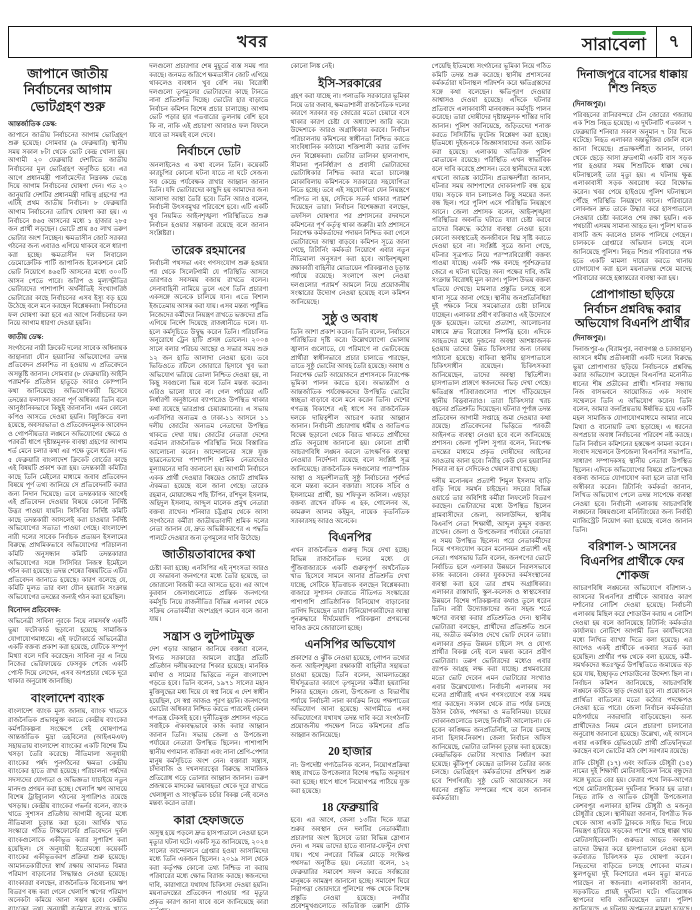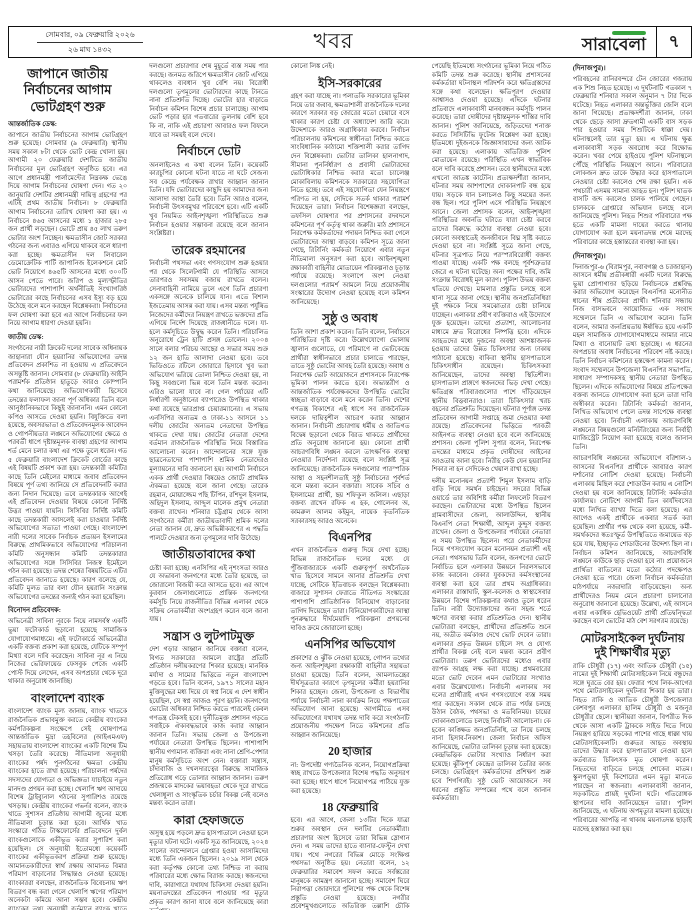--- a/index.html
+++ b/index.html
@@ -17,21 +17,21 @@
     height:30px;background:#fff;
   }
   .date-block{
     width:150px;display:flex;flex-direction:column;justify-content:center;
     align-items:center;padding:2px 6px;
   }
   .date-line1{font-size:7.5px;border-bottom:1px solid #333;padding:0 8px 1px;white-space:nowrap;}
   .date-line2{font-size:7.5px;padding-top:1px;white-space:nowrap;}
   .section-title{
     flex:1;display:flex;align-items:center;justify-content:center;
-    font-size:21px;font-weight:normal;letter-spacing:1px;
+    font-size:16px;font-weight:bold;letter-spacing:1px;
   }
   .masthead-wrap{
     width:150px;display:flex;flex-direction:column;align-items:flex-end;
     justify-content:center;padding-right:10px;position:relative;
   }
   .masthead-logo{
     width:34px;height:4px;background:#35a43c;border-radius:2px;margin-bottom:1px;
   }
   .masthead{font-size:17px;font-weight:bold;line-height:1;}
   .pageno-cell{
@@ -59,24 +59,20 @@
     text-justify:inter-word;word-break:break-word;margin:0 0 3px;
   }
   .lead-in{font-size:6.5px;line-height:1.32;margin:0 0 3px;}
 </style>
 </head>
 <body>
 
 <div class="page">
 
   <div class="header">
-    <div class="date-block">
-      <div class="date-line1">সোমবার, ০৯ ফেব্রুয়ারি ২০২৬</div>
-      <div class="date-line2">২৬ মাঘ ১৪৩২</div>
-    </div>
     <div class="section-title">খবর</div>
     <div class="masthead-wrap">
       <div class="masthead-logo" style="background: rgb(53, 164, 60);"></div>
       <div class="masthead">সারাবেলা</div>
     </div>
     <div class="pageno-cell">৭</div>
   </div>
 
   <div class="content">
     <div class="col">
@@ -117,23 +113,25 @@
         <div class="blk bodytxt">না: উপদেষ্টা গণ্যতৈনিক বলেন, নিয়োগপ্রক্রিয়া স্বচ্ছ রাখতে উপজেলার বিশেষ পদ্ধতি অনুসরণ করা হচ্ছে। ধাপে ধাপে নিয়োগপত্র পাঠিয়ে যুক্ত করা হয়েছে।</div>
         <div class="blk headline">18 ফেব্রুয়ারি</div>
         <div class="blk bodytxt">হবে। এর আগে, জেলা ১৩টির দিকে যাত্রা শুরুর অবস্থান দেন দলটির নেতাকর্মীরা। প্রচারণার অংশ হিসেবে তারা বিভিন্ন স্লোগান দেন। এ সময় তাদের হাতে ব্যানার-ফেস্টুন দেখা যায়। পথে নগরের বিভিন্ন মোড়ে সংক্ষিপ্ত পথসভা অনুষ্ঠিত হয়। নেতারা বলেন, ১২ ফেব্রুয়ারির সমাবেশ সফল করতে সর্বস্তরের মানুষকে আমন্ত্রণ জানানো হচ্ছে। সমাবেশ ঘিরে নিরাপত্তা জোরদারে পুলিশের পক্ষ থেকে বিশেষ প্রস্তুতি নেওয়া হয়েছে। নগরীর প্রবেশমুখগুলোতে অতিরিক্ত তল্লাশি চৌকি বসানো হবে বলে জানিয়েছেন সংশ্লিষ্ট কর্মকর্তারা। আয়োজক সংগঠনের নেতারা আশা করছেন, স্মরণকালের বৃহত্তম জমায়েত হবে এই সমাবেশ। এজন্য মাঠ প্রস্তুতির কাজ ইতিমধ্যে শুরু হয়ে গেছে। আশপাশের জেলা থেকেও নেতাকর্মীরা যোগ দেবেন বলে জানা গেছে।</div>
         <div class="blk headline">মূল্যস্ফীতি ফের</div>
       </div>
     <div class="col">
         <div class="blk bodytxt">পেয়েছি ইতিমধ্যে সংগঠনের ভূমিকা নিয়ে গঠিত কমিটি তদন্ত শুরু করেছে। স্থানীয় প্রশাসনের কর্মকর্তারা ঘটনাস্থল পরিদর্শন করে ক্ষতিগ্রস্তদের সঙ্গে কথা বলেছেন। ক্ষতিপূরণ দেওয়ার আশ্বাসও দেওয়া হয়েছে। এদিকে ঘটনার প্রতিবাদে এলাকাবাসী মানববন্ধন কর্মসূচি পালন করেছে। তারা দোষীদের দৃষ্টান্তমূলক শাস্তির দাবি জানান। পুলিশ জানিয়েছে, জড়িতদের শনাক্ত করতে সিসিটিভি ফুটেজ বিশ্লেষণ করা হচ্ছে। ইতিমধ্যে দুইজনকে জিজ্ঞাসাবাদের জন্য আটক করা হয়েছে। এলাকায় অতিরিক্ত পুলিশ মোতায়েন রয়েছে। পরিস্থিতি এখন স্বাভাবিক বলে দাবি করেছে প্রশাসন। তবে স্থানীয়দের মধ্যে এখনো আতঙ্ক কাটেনি। প্রত্যক্ষদর্শীরা জানান, ঘটনার সময় আশপাশের দোকানপাট বন্ধ হয়ে যায়। সড়কে যান চলাচলও কিছু সময়ের জন্য বন্ধ ছিল। পরে পুলিশ এসে পরিস্থিতি নিয়ন্ত্রণে আনে। জেলা প্রশাসক বলেন, আইনশৃঙ্খলা পরিস্থিতির অবনতি ঘটাতে যারা চেষ্টা করবে তাদের বিরুদ্ধে কঠোর ব্যবস্থা নেওয়া হবে। কোনো অবস্থাতেই জনজীবনে বিঘ্ন সৃষ্টি করতে দেওয়া হবে না। সংশ্লিষ্ট সূত্রে জানা গেছে, ঘটনার সূত্রপাত নিয়ে পরস্পরবিরোধী বক্তব্য পাওয়া যাচ্ছে। একটি পক্ষ বলছে পূর্বশত্রুতার জেরে এ ঘটনা ঘটেছে। অন্য পক্ষের দাবি, জমি সংক্রান্ত বিরোধই মূল কারণ। পুলিশ উভয় বক্তব্য খতিয়ে দেখছে। মামলার প্রস্তুতি চলছে বলে থানা সূত্রে জানা গেছে। স্থানীয় জনপ্রতিনিধিরা দুই পক্ষকে নিয়ে সমঝোতার চেষ্টা চালিয়ে যাচ্ছেন। এলাকার প্রবীণ ব্যক্তিরাও এই উদ্যোগে যুক্ত হয়েছেন। তাদের প্রত্যাশা, আলোচনার মাধ্যমে দ্রুত বিরোধের নিষ্পত্তি হবে। এদিকে আহতদের মধ্যে দুজনের অবস্থা আশঙ্কাজনক হওয়ায় তাদের উন্নত চিকিৎসার জন্য ঢাকায় পাঠানো হয়েছে। বাকিরা স্থানীয় হাসপাতালে চিকিৎসাধীন রয়েছেন। চিকিৎসকরা জানিয়েছেন, তাদের অবস্থা স্থিতিশীল। হাসপাতাল প্রাঙ্গণে স্বজনদের ভিড় দেখা গেছে। ক্ষতিগ্রস্ত পরিবারগুলোর পাশে দাঁড়িয়েছেন স্থানীয় বিত্তবানরাও। তারা চিকিৎসার খরচ বহনের প্রতিশ্রুতি দিয়েছেন। ঘটনার পূর্ণাঙ্গ তদন্ত প্রতিবেদন আগামী সপ্তাহে জমা দেওয়ার কথা রয়েছে। প্রতিবেদনের ভিত্তিতে পরবর্তী আইনগত ব্যবস্থা নেওয়া হবে বলে জানিয়েছে প্রশাসন। জেলা পুলিশ সুপার বলেন, নিরপেক্ষ তদন্তের মাধ্যমে প্রকৃত দোষীদের আইনের আওতায় আনা হবে। নিরীহ কেউ যেন হয়রানির শিকার না হন সেদিকেও খেয়াল রাখা হচ্ছে।</div>
         <div class="blk bodytxt">দলীয় মনোনয়ন প্রত্যাশী শিমুল ইসলাম বাড়ি বাড়ি গিয়ে সমর্থন চাইছেন। সদরের বিভিন্ন ওয়ার্ডে তার অবিশিষ্ট কর্মীরা লিফলেট বিতরণ করছেন। ভোটারদের মধ্যে উপস্থিত ছিলেন গ্রামবাসীদের জেলা, আলাউদ্দিন, স্থানীয় বিএনপি নেতা শিক্ষার্থী, আব্দুল কুদ্দুস বক্তব্য রাখেন। জেলা ও উপজেলার পর্যায়ের নেতারা এ সময় উপস্থিত ছিলেন। পরে নেতাকর্মীদের নিয়ে গণসংযোগ করেন মনোনয়ন প্রত্যাশী এই নেতা। পথসভায় তিনি বলেন, জনগণের ভোটে নির্বাচিত হলে এলাকার উন্নয়নে নিরলসভাবে কাজ করবেন। বেকার যুবকদের কর্মসংস্থানের ব্যবস্থা করা হবে তার প্রথম অগ্রাধিকার। এলাকার রাস্তাঘাট, স্কুল-কলেজ ও স্বাস্থ্যসেবার উন্নয়নে বিশেষ পরিকল্পনার কথাও তুলে ধরেন তিনি। নারী উদ্যোক্তাদের জন্য সহজ শর্তে ঋণের ব্যবস্থা করার প্রতিশ্রুতিও দেন। স্থানীয় ভোটাররা বলছেন, প্রার্থীদের প্রতিশ্রুতি শুনে নয়, অতীত কর্মকাণ্ড দেখে ভোট দেবেন তারা। এলাকার প্রকৃত উন্নয়ন চাইলে সৎ ও যোগ্য প্রার্থীর বিকল্প নেই বলে মন্তব্য করেন প্রবীণ ভোটাররা। তরুণ ভোটারদের মধ্যেও এবার ব্যাপক আগ্রহ লক্ষ করা যাচ্ছে। প্রথমবারের মতো ভোট দেবেন এমন ভোটারের সংখ্যাও এবার উল্লেখযোগ্য। নির্বাচনী এলাকায় সব দলের প্রার্থীরাই এখন গণসংযোগে ব্যস্ত সময় পার করছেন। সকাল থেকে রাত পর্যন্ত চলছে উঠান বৈঠক, পথসভা ও মতবিনিময়। চায়ের দোকানগুলোতে চলছে নির্বাচনী আলোচনা। কে হবেন কাঙ্ক্ষিত জনপ্রতিনিধি, তা নিয়ে চলছে নানা হিসাব-নিকাশ। জেলা নির্বাচন অফিস জানিয়েছে, ভোটার তালিকা চূড়ান্ত করা হয়েছে। কেন্দ্রভিত্তিক ভোটার সংখ্যাও নির্ধারণ করা হয়েছে। ঝুঁকিপূর্ণ কেন্দ্রের তালিকা তৈরির কাজ চলছে। ভোটগ্রহণ কর্মকর্তাদের প্রশিক্ষণ শুরু হবে শিগগিরই। সুষ্ঠু ভোট আয়োজনে সব ধরনের প্রস্তুতি সম্পন্নের পথে বলে জানান কর্মকর্তারা।</div>
       </div>
     <div class="col">
+        <div class="blk headline">দিনাজপুরে বাসের ধাক্কায় শিশু নিহত</div>
         <div class="blk byline">(দিনাজপুর)।</div>
         <div class="blk bodytxt">পরিবহনের রানিরবন্দরে টেন জোরের গজরায় এক শিশু নিহত হয়েছে। এ দুর্ঘটনাটি গতকাল ৭ ফেব্রুয়ারি শনিবার সকাল অনুমান ৭ টার দিকে ঘটেছে। নিহত এলাকার অন্তর্ভুক্তির জেলি বলে জানা গিয়েছে। প্রত্যক্ষদর্শীরা জানান, ঢাকা থেকে ছেড়ে আসা দ্রুতগামী একটি বাস সড়ক পার হওয়ার সময় শিশুটিকে ধাক্কা দেয়। ঘটনাস্থলেই তার মৃত্যু হয়। এ ঘটনায় ক্ষুব্ধ এলাকাবাসী সড়ক অবরোধ করে বিক্ষোভ করেন। খবর পেয়ে হাইওয়ে পুলিশ ঘটনাস্থলে পৌঁছে পরিস্থিতি নিয়ন্ত্রণে আনে। পরিবারের লোকজন দ্রুত তাকে উদ্ধার করে হাসপাতালে নেওয়ার চেষ্টা করলেও শেষ রক্ষা হয়নি। এক পথচারী এসময় সামান্য আহত হন। পুলিশ ঘাতক বাসটি জব্দ করলেও চালক পালিয়ে গেছেন। চালককে গ্রেপ্তারে অভিযান চলছে বলে জানিয়েছে পুলিশ। নিহত শিশুর পরিবারের পক্ষ হতে একটি মামলা দায়ের করতে থানায় যোগাযোগ করা হলে ময়নাতদন্ত শেষে মরদেহ পরিবারের কাছে হস্তান্তরের ব্যবস্থা করা হয়।</div>
+        <div class="blk headline">প্রোপাগান্ডা ছড়িয়ে নির্বাচন প্রশ্নবিদ্ধ করার অভিযোগ বিএনপি প্রার্থীর</div>
         <div class="blk byline">(দিনাজপুর)।</div>
         <div class="blk bodytxt">দিনাজপুর-৬ (বিরামপুর, নবাবগঞ্জ ও চরজাহান) আসনে ধর্মীয় প্রতীকধারী একটি দলের বিরুদ্ধে ভুয়া প্রোপাগান্ডা ছড়িয়ে নির্বাচনকে প্রশ্নবিদ্ধ করার অভিযোগ করেছেন বিএনপির মনোনীত ধানের শীষ প্রতীকের প্রার্থী। শনিবার সন্ধ্যায় নিজ বাসভবনে আয়োজিত এক সংবাদ সম্মেলনে তিনি এ অভিযোগ করেন। তিনি বলেন, আমার জনপ্রিয়তায় ঈর্ষান্বিত হয়ে একটি মহল সামাজিক যোগাযোগমাধ্যমে আমার নামে মিথ্যা ও বানোয়াট তথ্য ছড়াচ্ছে। এ ধরনের অপপ্রচার অবাধ নির্বাচনের পরিবেশ নষ্ট করছে। তিনি নির্বাচন কমিশনের হস্তক্ষেপ কামনা করেন। সংবাদ সম্মেলনে উপজেলা বিএনপির সভাপতি, সাধারণ সম্পাদকসহ স্থানীয় নেতারা উপস্থিত ছিলেন। এদিকে অভিযোগের বিষয়ে প্রতিপক্ষের বক্তব্য জানতে যোগাযোগ করা হলে তারা দাবি অস্বীকার করেন। রিটার্নিং কর্মকর্তা জানান, লিখিত অভিযোগ পেলে তদন্ত সাপেক্ষে ব্যবস্থা নেওয়া হবে। নির্বাচনী এলাকায় আচরণবিধি লঙ্ঘনের বিষয়গুলো মনিটরিংয়ের জন্য নির্বাহী ম্যাজিস্ট্রেট নিয়োগ করা হয়েছে বলেও জানান তিনি।</div>
+        <div class="blk headline">বরিশাল-১ আসনের বিএনপির প্রার্থীকে ফের শোকজ</div>
         <div class="blk bodytxt">আচরণবিধি লঙ্ঘনের অভিযোগে বরিশাল-১ আসনের বিএনপির প্রার্থীকে আবারও কারণ দর্শানোর নোটিশ দেওয়া হয়েছে। নির্বাচনী এলাকায় মিছিল করে শোডাউন করায় এ নোটিশ দেওয়া হয় বলে জানিয়েছে রিটার্নিং কর্মকর্তার কার্যালয়। নোটিশে আগামী তিন কার্যদিবসের মধ্যে লিখিত ব্যাখ্যা দিতে বলা হয়েছে। এর আগেও একই প্রার্থীকে একবার সতর্ক করা হয়েছিল। প্রার্থীর পক্ষ থেকে বলা হয়েছে, কর্মী-সমর্থকদের স্বতঃস্ফূর্ত উপস্থিতিতে জমায়েত বড় হয়ে যায়, ইচ্ছাকৃত শোডাউনের উদ্দেশ্য ছিল না। নির্বাচন কমিশন জানিয়েছে, আচরণবিধি লঙ্ঘনে কাউকে ছাড় দেওয়া হবে না। প্রয়োজনে প্রার্থিতা বাতিলের মতো কঠোর পদক্ষেপও নেওয়া হতে পারে। জেলা নির্বাচন কর্মকর্তারা মাঠপর্যায়ে নজরদারি বাড়িয়েছেন। অন্য প্রার্থীদেরও নিয়ম মেনে প্রচারণা চালানোর অনুরোধ জানানো হয়েছে। উল্লেখ্য, এই আসনে এবার একাধিক হেভিওয়েট প্রার্থী প্রতিদ্বন্দ্বিতা করছেন বলে ভোটের মাঠ বেশ সরগরম রয়েছে।</div>
-        <div class="blk headline">মোটরসাইকেল দুর্ঘটনায় দুই শিক্ষার্থীর মৃত্যু</div>
         <div class="blk bodytxt">রাকি চৌধুরী (১৭) এবং আতিক চৌধুরী (১৫) নামের দুই শিক্ষার্থী মোটরসাইকেল নিয়ে বন্ধুদের সঙ্গে ঘুরতে বের হয়। ফেরার পথে লিক-আগের পথে মোটরসাইকেল দুর্ঘটনার শিকার হয় তারা। নিহত রাকি ও আতিক চৌধুরী উপজেলার কেশবপুর এলাকার হালিম চৌধুরী ও মজনুর চৌধুরীর ছেলে। স্থানীয়রা জানান, বিপরীত দিক থেকে আসা একটি ট্রাককে সাইড দিতে গিয়ে নিয়ন্ত্রণ হারিয়ে সড়কের পাশের গাছে ধাক্কা খায় মোটরসাইকেলটি। গুরুতর আহত অবস্থায় তাদের উদ্ধার করে হাসপাতালে নেওয়া হলে কর্তব্যরত চিকিৎসক মৃত ঘোষণা করেন। নিহতদের বাড়িতে চলছে শোকের মাতম। স্কুলপড়ুয়া দুই কিশোরের এমন মৃত্যু মানতে পারছেন না স্বজনরা। এলাকাবাসী জানান, সড়কটিতে প্রায়ই দুর্ঘটনা ঘটে। গতিরোধক স্থাপনের দাবি জানিয়েছেন তারা। পুলিশ জানিয়েছে, এ ঘটনায় অপমৃত্যুর মামলা হয়েছে। পরিবারের আপত্তি না থাকায় ময়নাতদন্ত ছাড়াই মরদেহ হস্তান্তর করা হয়।</div>
       </div>
   </div>
 
 </div>
 
 </body></html>

